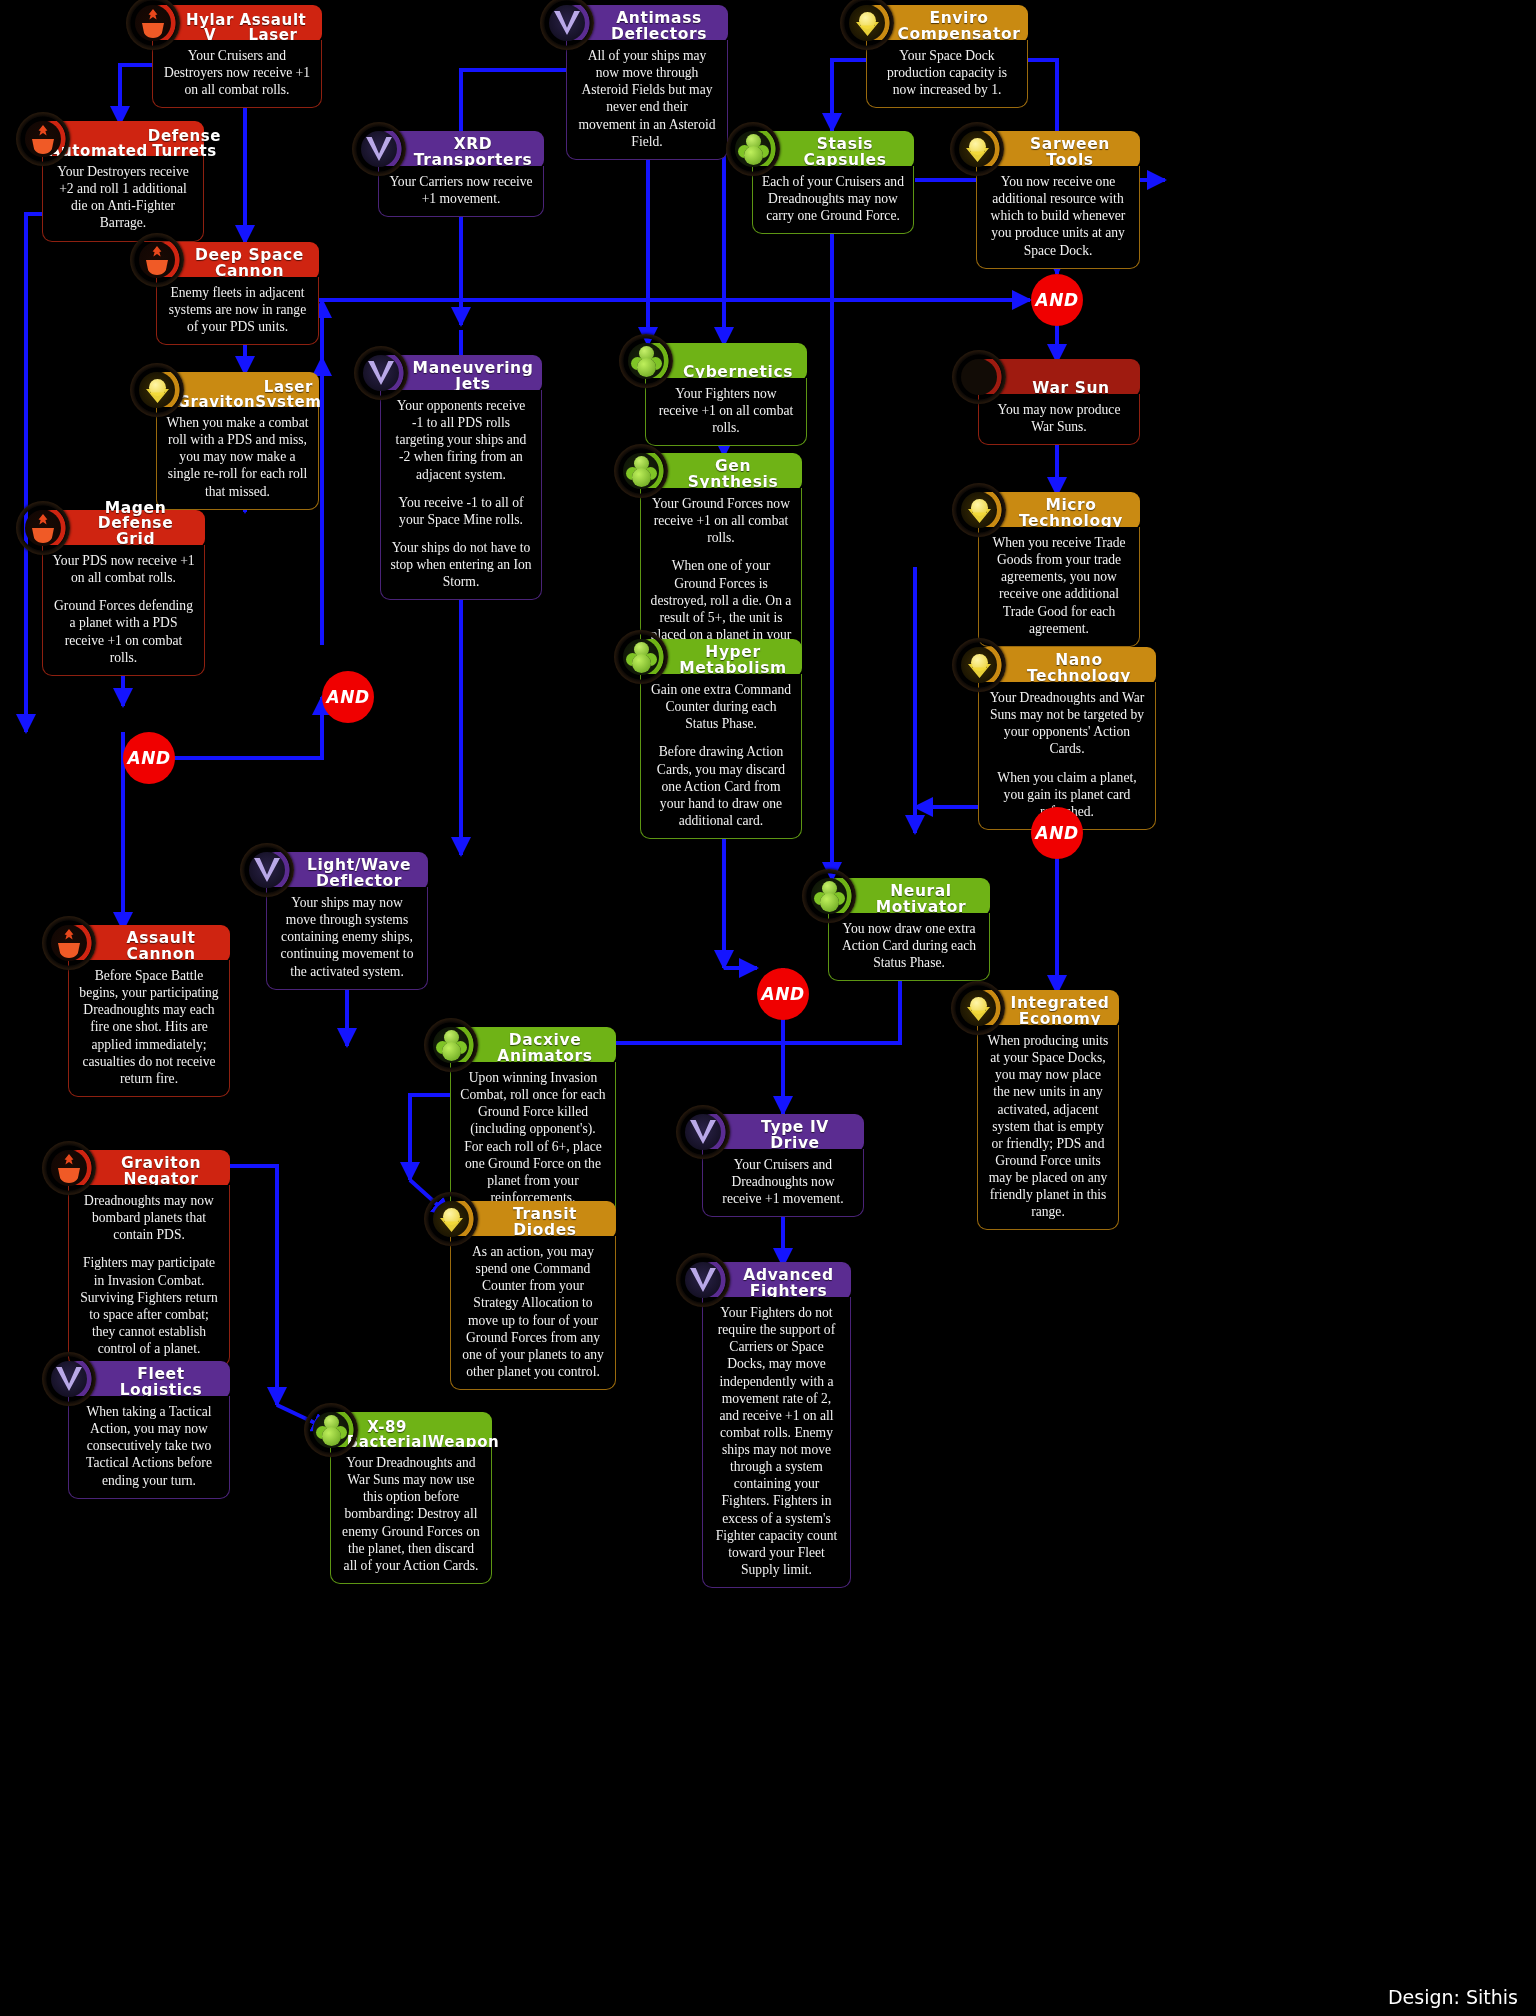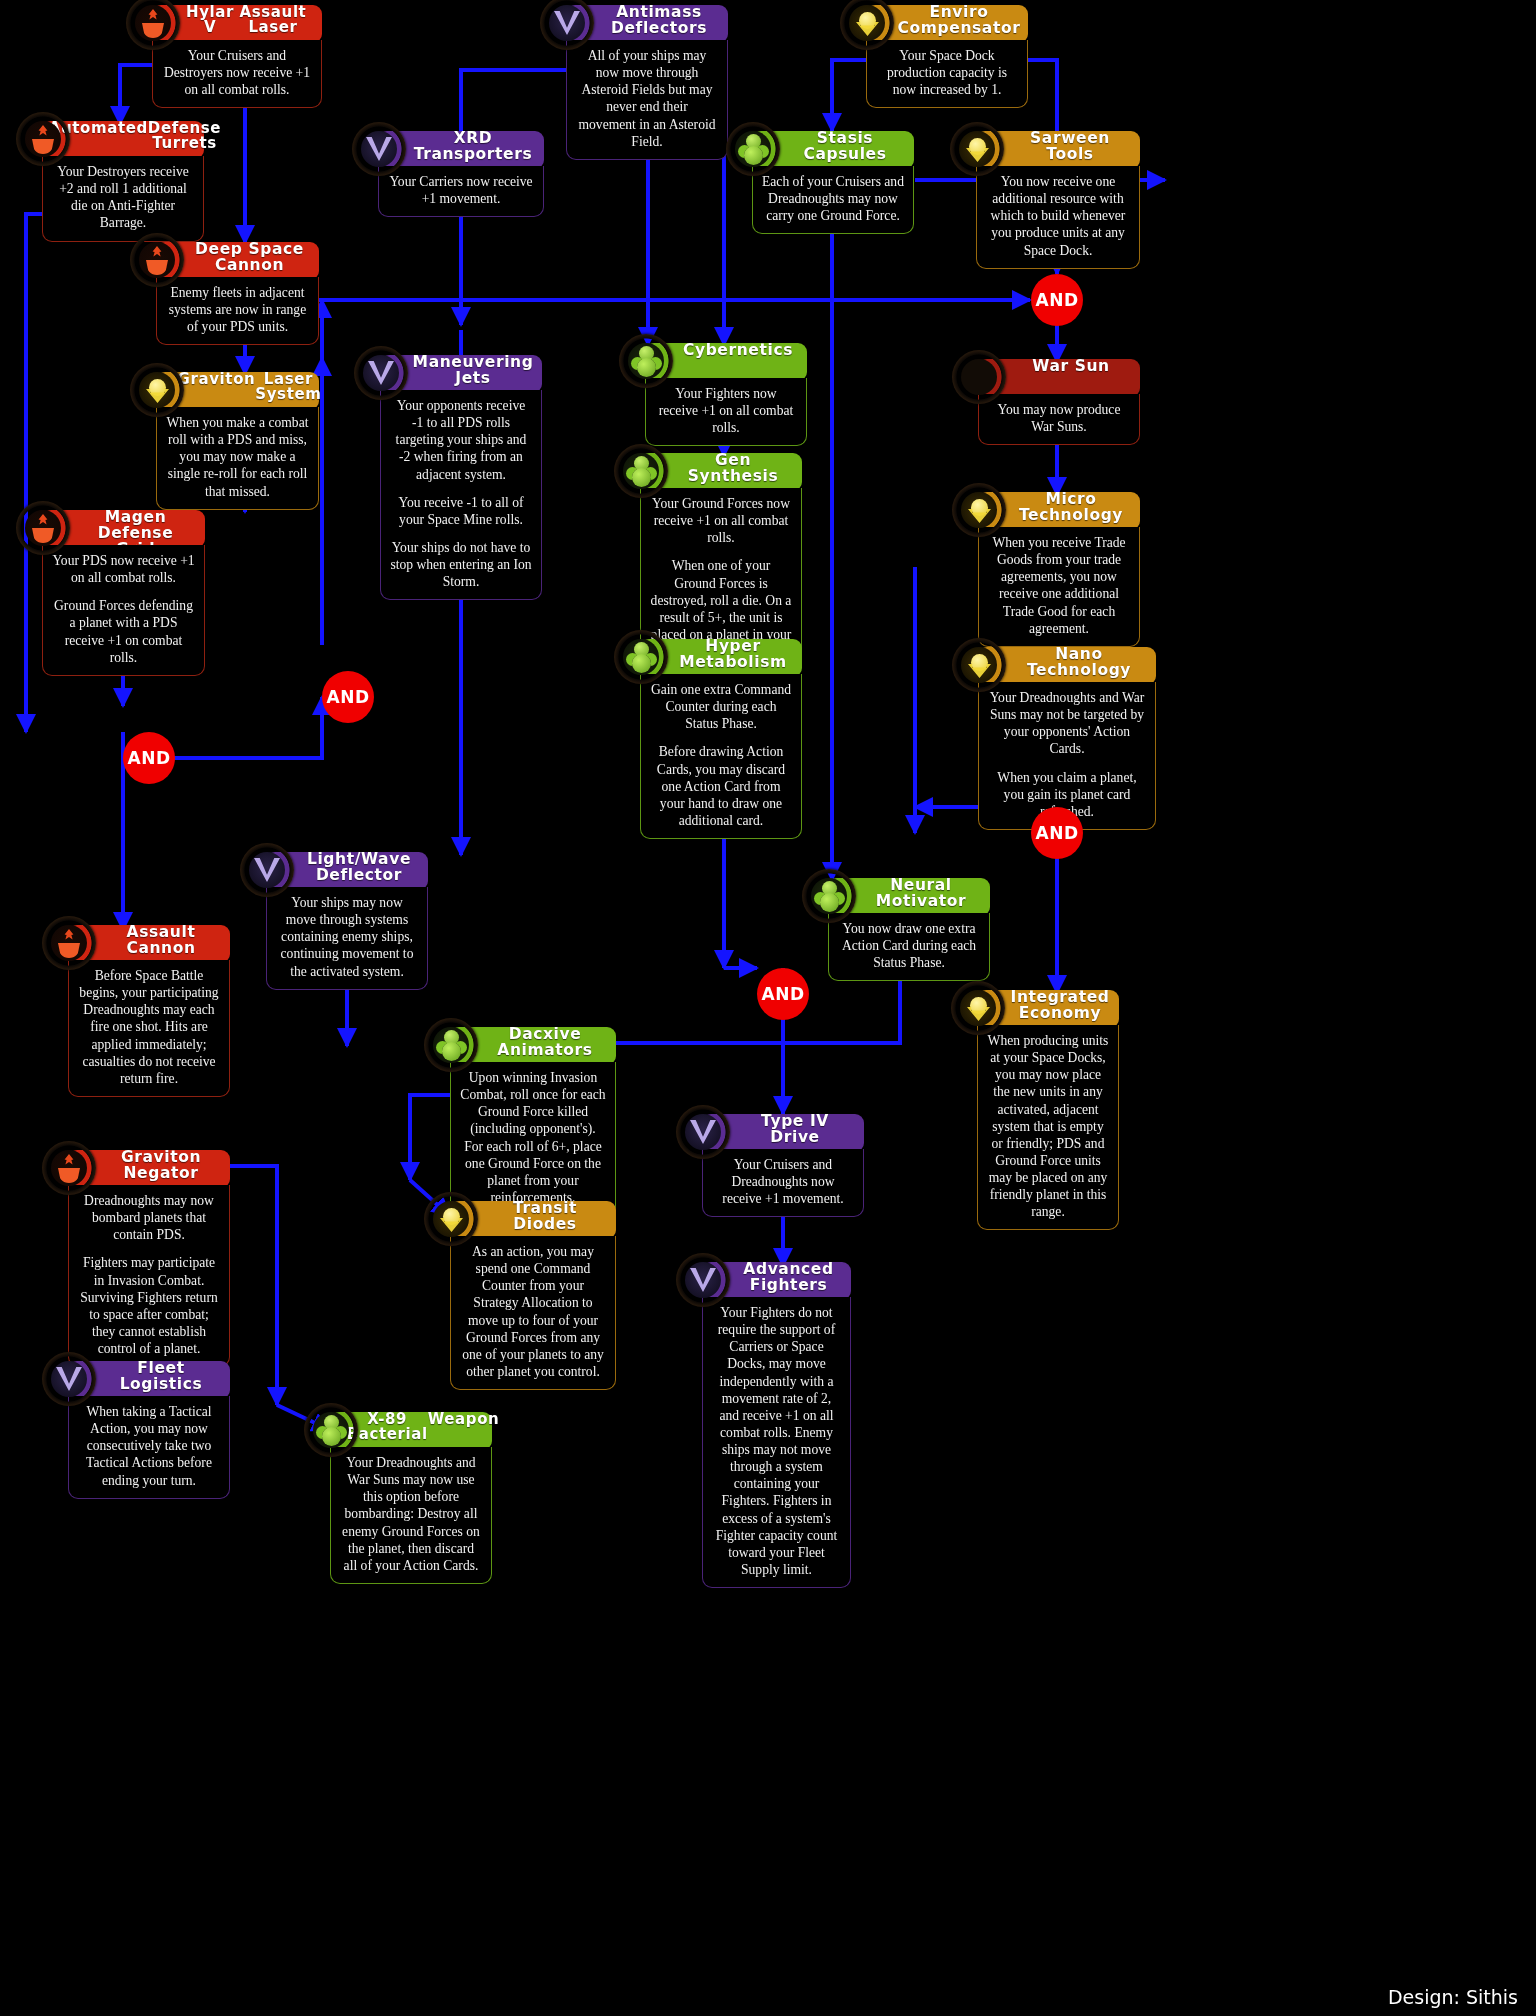--- a/index.html
+++ b/index.html
@@ -6,21 +6,21 @@
   body{width:1536px;height:2016px;position:relative;overflow:hidden;
        font-family:"Liberation Serif",serif;}
 
   
   #wires{position:absolute;left:0;top:0;width:1536px;height:2016px;z-index:1;}
 
   
   .card{position:absolute;z-index:3;}
   .card .hdr{
     position:relative;height:38px;border-radius:9px;
-    display:flex;align-items:flex-start;justify-content:center;
+    display:flex;align-items:flex-end;justify-content:center;
     font-family:"DejaVu Sans",sans-serif;font-weight:bold;
     font-size:15.5px;color:#ffffff;letter-spacing:.6px;
     text-align:center;line-height:1.02;padding:0 10px 0 34px;
     box-sizing:border-box;text-shadow:0 1px 1px rgba(0,0,0,.6);
   }
   .card .hdr.two{line-height:1.0;font-size:15px;}
   .card .body{
     position:relative;background:#000;border:1.6px solid #555;
     border-top:none;border-radius:0 0 10px 10px;
     margin-top:-3px;padding:7px 9px 9px;
@@ -94,20 +94,21 @@
   .t-darkred .hdr{background:#9f1b10;}
   .t-darkred .body{border-color:#8e2010;}
 
   
   .andnode{
     position:absolute;width:52px;height:52px;border-radius:50%;
     background:#f00000;z-index:5;
     display:flex;align-items:center;justify-content:center;
     color:#fff;font-family:"DejaVu Sans",sans-serif;font-weight:bold;font-size:17px;
     letter-spacing:.5px;
+    font-style:italic;
   }
 
   #credit{
     position:absolute;right:18px;bottom:8px;z-index:8;
     color:#ffffff;font-family:"DejaVu Sans",sans-serif;font-size:19px;
   }
 </style>
 </head>
 <body>
 

